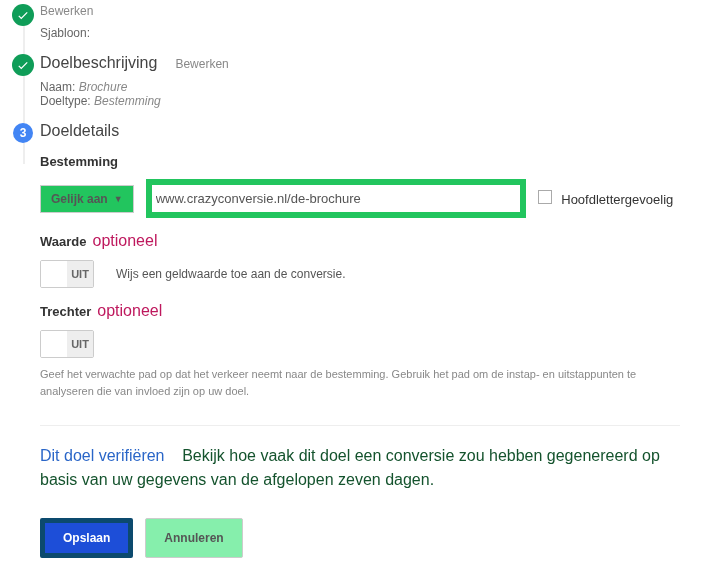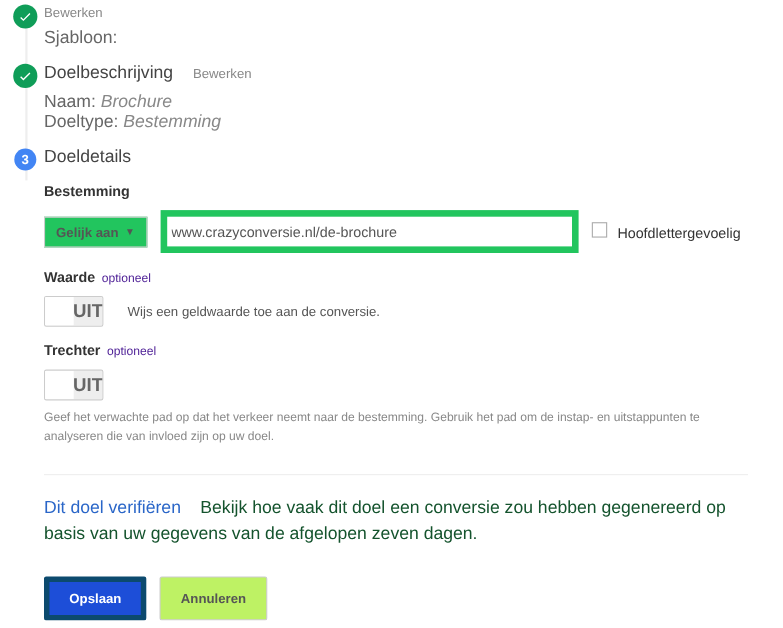--- a/index.html
+++ b/index.html
@@ -8,47 +8,47 @@
   .line { position: absolute; left: 11px; top: 20px; width: 2px; background: #eee; }
   .step { position: relative; padding-left: 28px; margin-bottom: 14px; }
   .step-icon { position: absolute; left: 0; top: 0; width: 22px; height: 22px; border-radius: 50%; display: flex; align-items: center; justify-content: center; }
   .step-icon.done { background: #0f9d58; }
   .step-icon.done svg { width: 14px; height: 14px; }
   .step-icon.current { background: #4285f4; width: 20px; height: 20px; left: 1px; top: 1px; }
   .step-icon.current span { color: #fff; font-size: 12px; font-weight: bold; }
   .step-header { display: flex; align-items: baseline; gap: 18px; }
   .step-title { font-size: 16px; color: #444; }
   .edit-link { font-size: 12px; color: #888; cursor: pointer; }
-  .step-meta { margin-top: 8px; font-size: 16px; color: #666; }
+  .step-meta { margin-top: 8px; font-size: 12px; color: #666; }
   .step-meta .v { font-style: italic; color: #888; }
   .details { padding-left: 28px; }
   .section-label { font-weight: bold; font-size: 13px; color: #333; margin-top: 14px; margin-bottom: 10px; }
-  .optional { font-weight: normal; color: #4c1d95; margin-left: 6px; font-size: 11px; }
+  .optional { font-weight: normal; color: #be185d; margin-left: 6px; font-size: 16px; }
   .row { display: flex; align-items: center; gap: 12px; }
   .dropdown-btn { border: 1px solid #ccc; background: #22c55e; font-size: 12px; font-weight: bold; color: #555; padding: 6px 10px; cursor: pointer; display: flex; align-items: center; gap: 6px; }
   .dropdown-btn .arrow { font-size: 9px; color: #555; }
   .dest-input { width: 380px; padding: 6px 4px; font-size: 13px; border: 6px solid #22c55e; color: #555; }
   .checkbox { width: 14px; height: 14px; border: 1px solid #aaa; background: #fff; display: inline-block; margin-right: 6px; cursor: pointer; }
   .checkbox-label { font-size: 13px; color: #333; }
   .hint { font-size: 11px; color: #888; margin-top: 8px; line-height: 1.5; max-width: 640px; }
   .hint i { font-style: italic; }
   .toggle { display: inline-flex; border: 1px solid #ccc; border-radius: 2px; overflow: hidden; }
-  .toggle .half { width: 26px; height: 26px; display: flex; align-items: center; justify-content: center; font-size: 17px; color: #666; cursor: pointer; }
+  .toggle .half { width: 26px; height: 26px; display: flex; align-items: center; justify-content: center; font-size: 11px; color: #666; cursor: pointer; }
   .toggle .half.off { background: #eee; font-weight: bold; }
   .toggle .half.blank { background: #fff; }
   .toggle-row { display: flex; align-items: center; gap: 22px; margin-top: 2px; }
   .toggle-desc { font-size: 12px; color: #555; }
   hr.sep { border: none; border-top: 1px solid #eee; margin: 26px 0 18px 0; max-width: 640px; }
   .verify-link { color: #2a66c8; font-size: 16px; cursor: pointer; margin-right: 14px; }
   .verify-text { font-size: 16px; color: #14532d; }
   .verify-block { max-width: 640px; line-height: 1.5; }
   .btn-row { margin-top: 26px; display: flex; gap: 12px; }
   .btn { padding: 8px 18px; font-size: 12px; border-radius: 2px; cursor: pointer; }
   .btn-primary { background: #1d4ed8; color: #fff; border: 5px solid #0c4a6e; font-weight: bold; }
-  .btn-secondary { background: #bef264; color: #555; border: 1px solid #ccc; font-weight: bold; }
+  .btn-secondary { background: #86efac; color: #555; border: 1px solid #ccc; font-weight: bold; }
 </style>
 </head>
 <body>
 
 <div class="stepper">
   <div class="line" style="height:140px;"></div>
 
   <div class="step">
     <div class="step-icon done">
       <svg viewBox="0 0 24 24">

